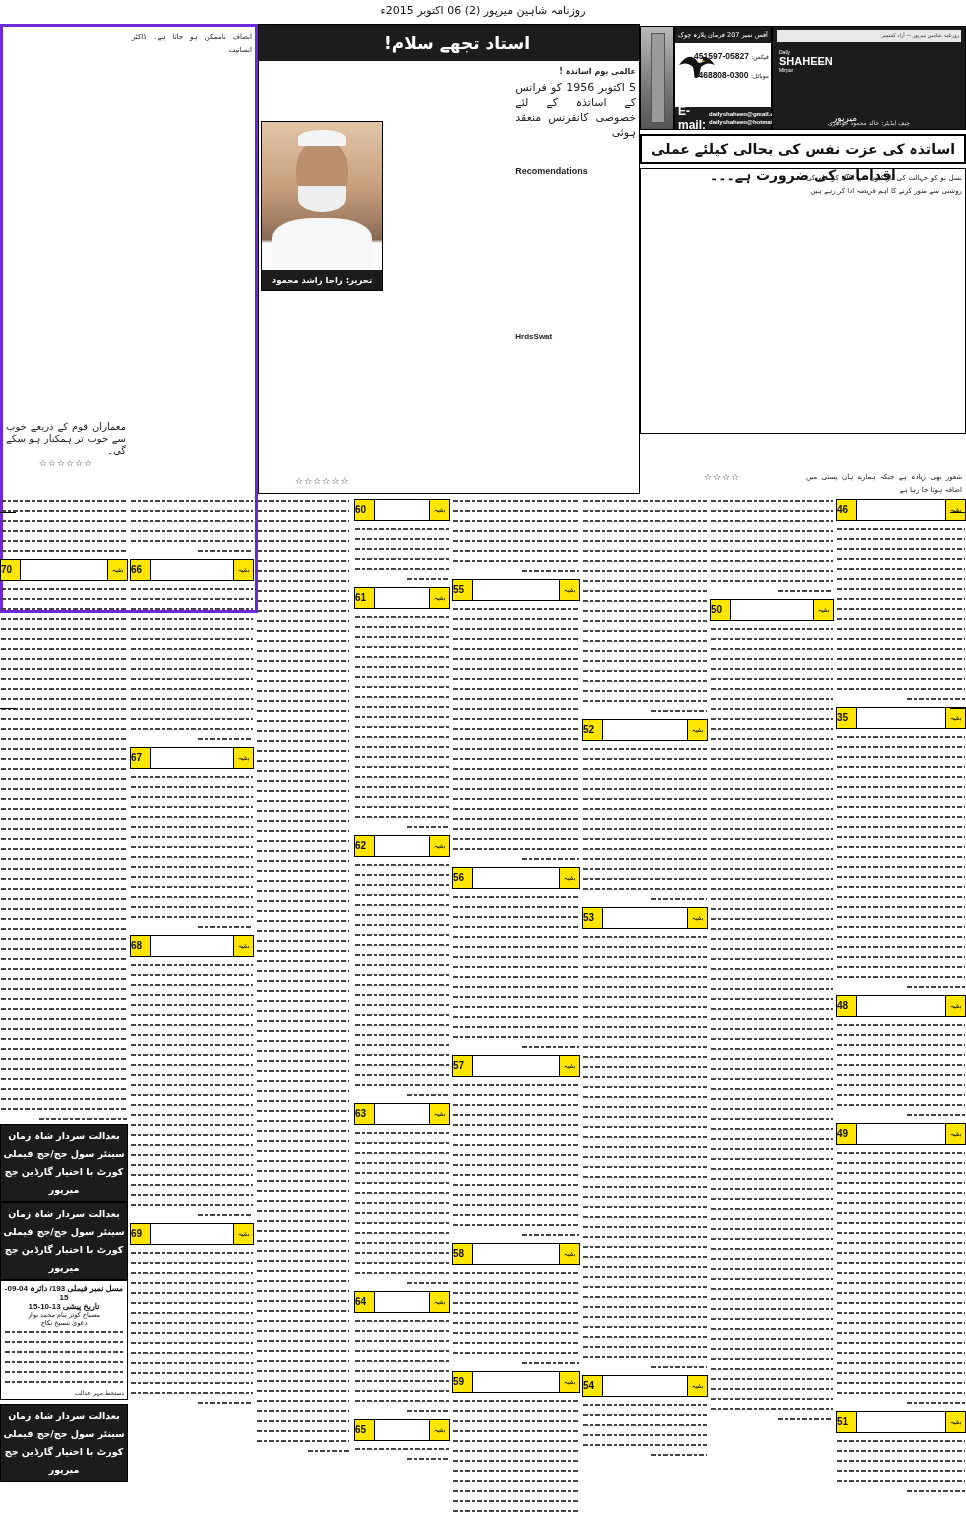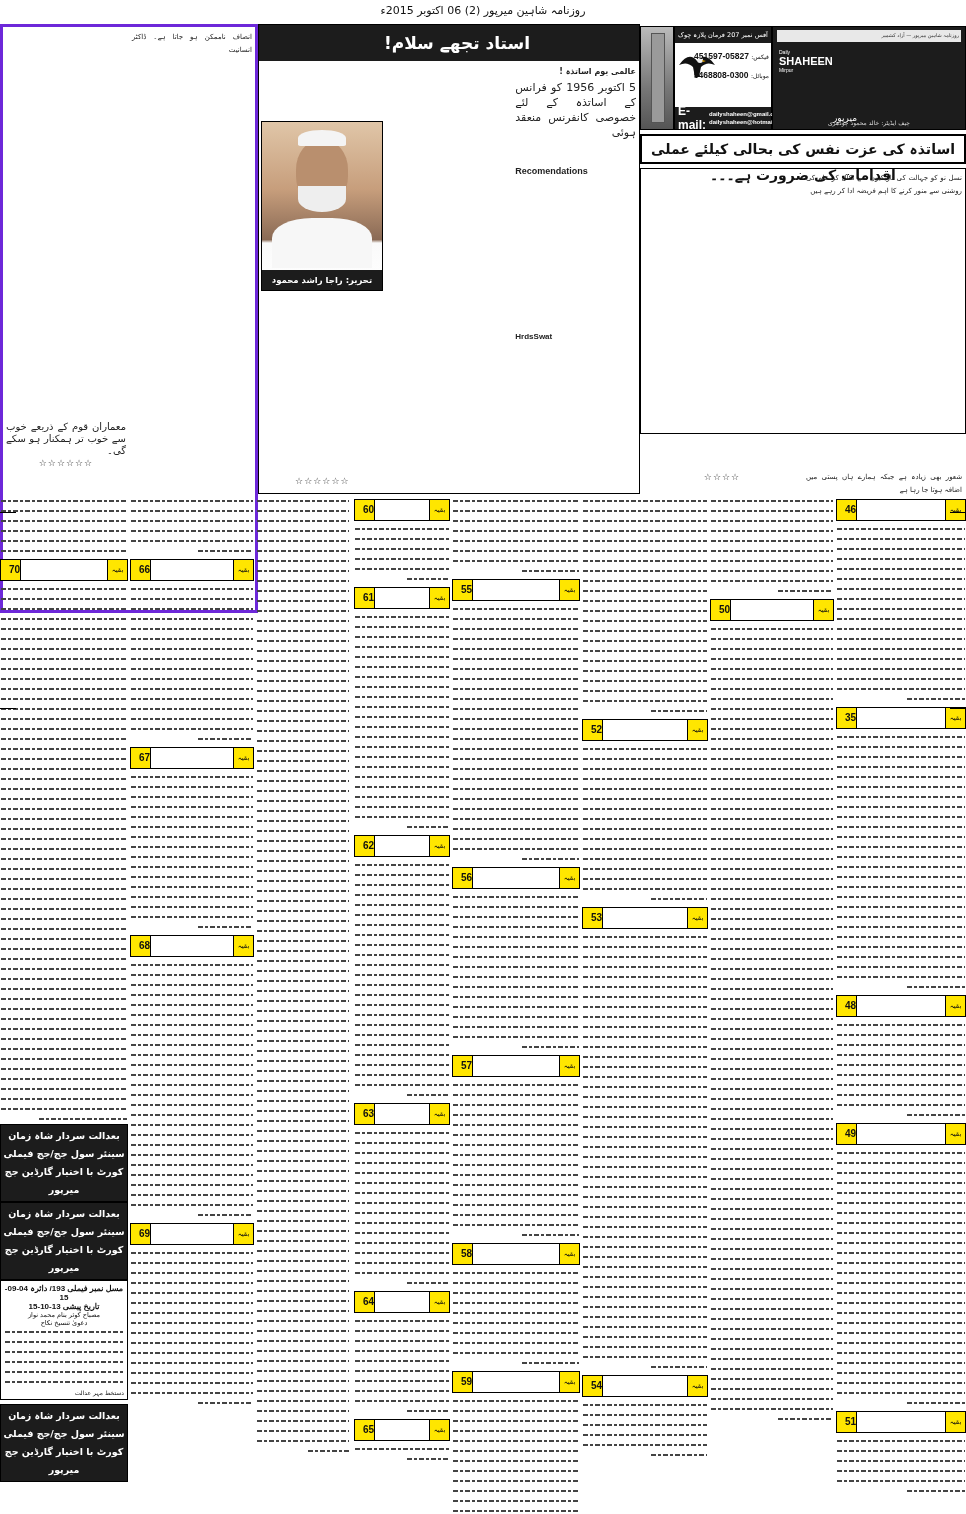--- a/index.html
+++ b/index.html
@@ -58,21 +58,21 @@
   .lines { direction: rtl; text-align: justify; font-size: 7px; line-height: 13px; color: #222; }
   .l { display: block; height: 13px; position: relative; }
   .l::after { content: ""; position: absolute; right: 0; top: 5px; height: 3px; background: repeating-linear-gradient(90deg,#333 0 6px,transparent 6px 8px,#333 8px 11px,transparent 11px 14px); }
 
   .stars { text-align: center; font-size: 9px; letter-spacing: 1px; color: #333; }
 
   
   .lower { position: absolute; top: 496px; left: 0; width: 966px; height: 1018px; }
   .lcol { position: absolute; top: 0; height: 1018px; }
   .baqia { position: relative; height: 22px; border: 1px solid #000; background: #fff; margin: 3px 0; }
-  .baqia .num { position: absolute; left: 0; top: 0; bottom: 0; width: 20px; background: #ffe600; border-right: 1px solid #000; font: bold 10px "Liberation Sans", sans-serif; text-align: right; line-height: 20px; }
+  .baqia .num { position: absolute; left: 0; top: 0; bottom: 0; width: 20px; background: #ffe600; border-right: 1px solid #000; font: bold 10px "Liberation Sans", sans-serif; text-align: left; line-height: 20px; }
   .baqia .tag { position: absolute; right: 0; top: 0; bottom: 0; width: 20px; background: #ffe600; border-left: 1px solid #000; font-size: 7px; text-align: center; line-height: 20px; direction: rtl; }
 
   .tline { display: block; height: 10px; margin: 0 1px; position: relative; }
   .tline::after { content: ""; position: absolute; right: 0; left: 0; top: 4px; height: 2px; background: repeating-linear-gradient(90deg,#444 0 5px,transparent 5px 7px,#444 7px 10px,transparent 10px 12px); }
   .tline.s::after { left: 30%; }
   .tline.m::after { left: 55%; }
 
   .side-tick { position: absolute; height: 1px; background: #000; width: 16px; }
 
   .notice-head { background: #1c1c1c; color: #fff; font-size: 9.5px; font-weight: bold; text-align: center; direction: rtl; line-height: 18px; padding: 2px 0; border: 1px solid #000; }

